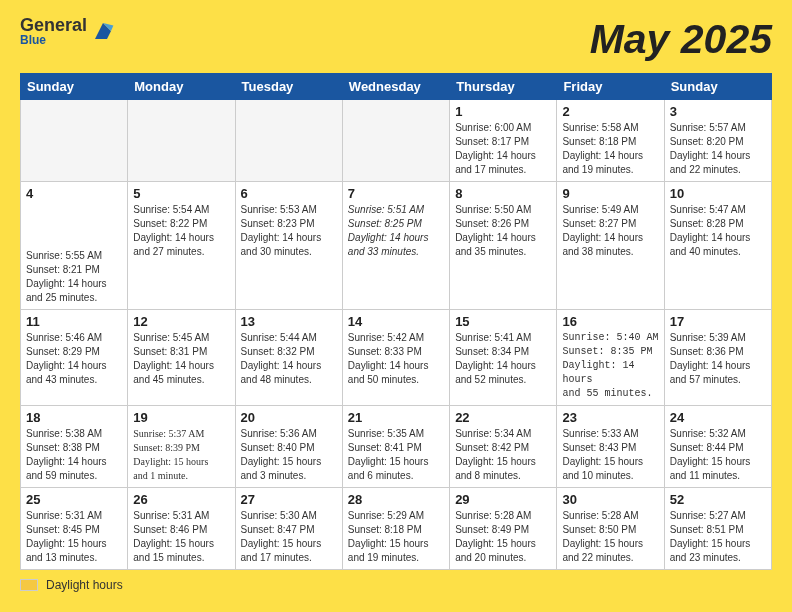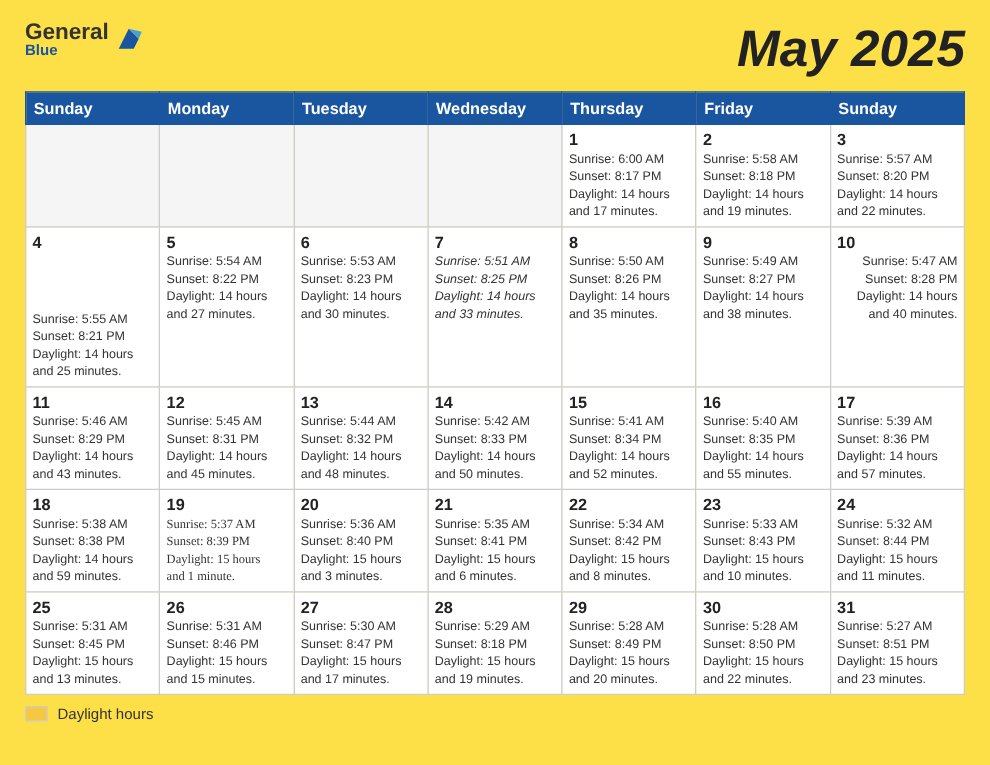--- a/index.html
+++ b/index.html
@@ -211,21 +211,21 @@
           </td>
           <td>
             <span class="day-number">9</span>
             <div class="day-info" style="white-space: pre-line;">Sunrise: 5:49 AM
 Sunset: 8:27 PM
 Daylight: 14 hours
 and 38 minutes.</div>
           </td>
           <td>
             <span class="day-number">10</span>
-            <div class="day-info" style="white-space: pre-line; text-align: right;">Sunrise: 5:47 AM
+            <div class="day-info" style="white-space: pre-line;">Sunrise: 5:47 AM
 Sunset: 8:28 PM
 Daylight: 14 hours
 and 40 minutes.</div>
           </td>
         </tr>
         <tr>
           <td>
             <span class="day-number">11</span>
             <div class="day-info" style="white-space: pre-line;">Sunrise: 5:46 AM
 Sunset: 8:29 PM
@@ -255,21 +255,21 @@
           </td>
           <td>
             <span class="day-number">15</span>
             <div class="day-info" style="white-space: pre-line;">Sunrise: 5:41 AM
 Sunset: 8:34 PM
 Daylight: 14 hours
 and 52 minutes.</div>
           </td>
           <td>
             <span class="day-number">16</span>
-            <div class="day-info" style="white-space: pre-line;">Sunrise: 5:40 AM
+            <div class="day-info" style="white-space: pre-line; font-family: Liberation Mono, monospace;">Sunrise: 5:40 AM
 Sunset: 8:35 PM
 Daylight: 14 hours
 and 55 minutes.</div>
           </td>
           <td>
             <span class="day-number">17</span>
             <div class="day-info" style="white-space: pre-line;">Sunrise: 5:39 AM
 Sunset: 8:36 PM
 Daylight: 14 hours
 and 57 minutes.</div>
@@ -363,21 +363,21 @@
 and 20 minutes.</div>
           </td>
           <td>
             <span class="day-number">30</span>
             <div class="day-info" style="white-space: pre-line;">Sunrise: 5:28 AM
 Sunset: 8:50 PM
 Daylight: 15 hours
 and 22 minutes.</div>
           </td>
           <td>
-            <span class="day-number">31</span>
+            <span class="day-number">52</span>
             <div class="day-info" style="white-space: pre-line;">Sunrise: 5:27 AM
 Sunset: 8:51 PM
 Daylight: 15 hours
 and 23 minutes.</div>
           </td>
         </tr>
       </tbody>
   </table>
 
   <div class="footer">

